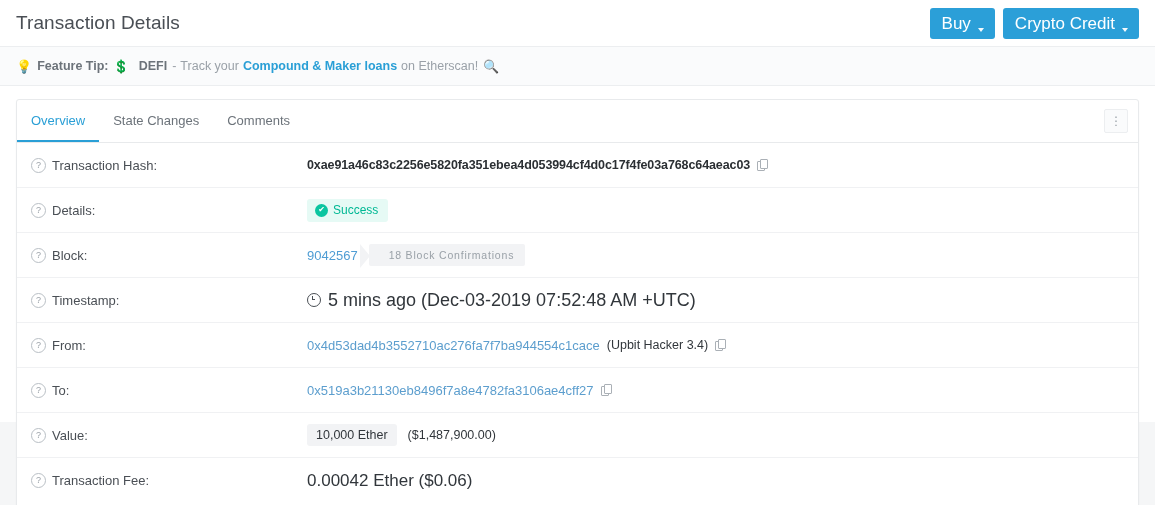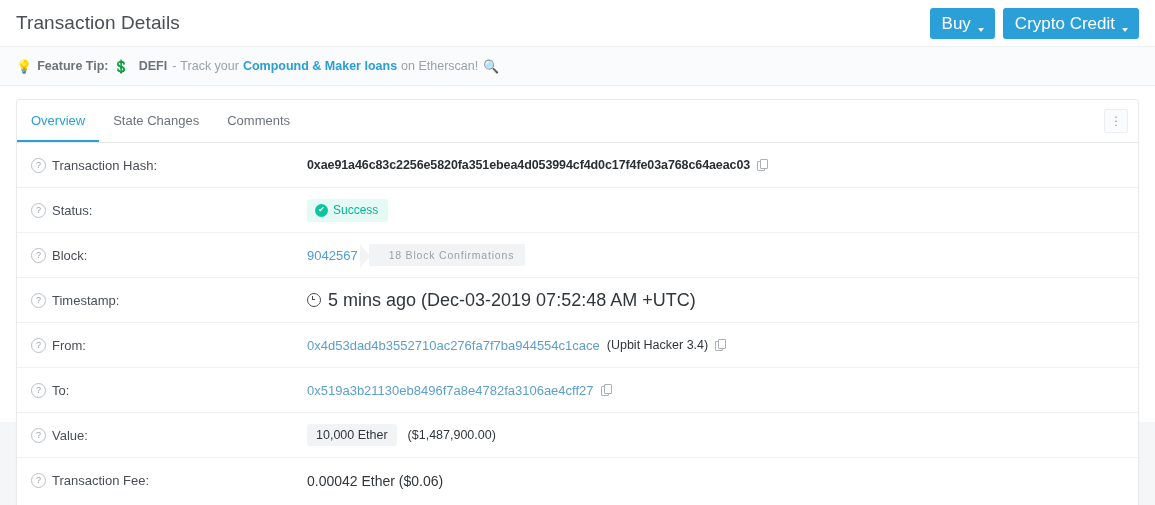--- a/index.html
+++ b/index.html
@@ -310,21 +310,21 @@
 
   .value-pill {
     background: #f2f3f5;
     color: #31363b;
     border-radius: 3px;
     padding: 5px 9px;
     font-size: 12.5px;
     line-height: 1;
   }
   .value-usd { color: #31363b; font-size: 12.5px; margin-left: 4px; }
-  .fee-text { color: #31363b; font-size: 14px; }
+  .fee-text { color: #31363b; font-size: 17px; }
 </style>
 </head>
 <body>
 
 <div class="page">
 
   <div class="header">
     <div class="page-title">Transaction Details</div>
     <div class="header-actions">
       <button class="btn-blue">
@@ -370,21 +370,21 @@
         </div>
         <div class="row-value">
           <span class="hash-value">0xae91a46c83c2256e5820fa351ebea4d053994cf4d0c17f4fe03a768c64aeac03</span>
           <span class="copy-icon"></span>
         </div>
       </div>
 
       <div class="row">
         <div class="row-label">
           <span class="qmark">?</span>
-          <span>Status:</span>
+          <span>Details:</span>
         </div>
         <div class="row-value">
           <span class="badge-success">
             <span class="check-circle">✔</span>
             <span>Success</span>
           </span>
         </div>
       </div>
 
       <div class="row">

